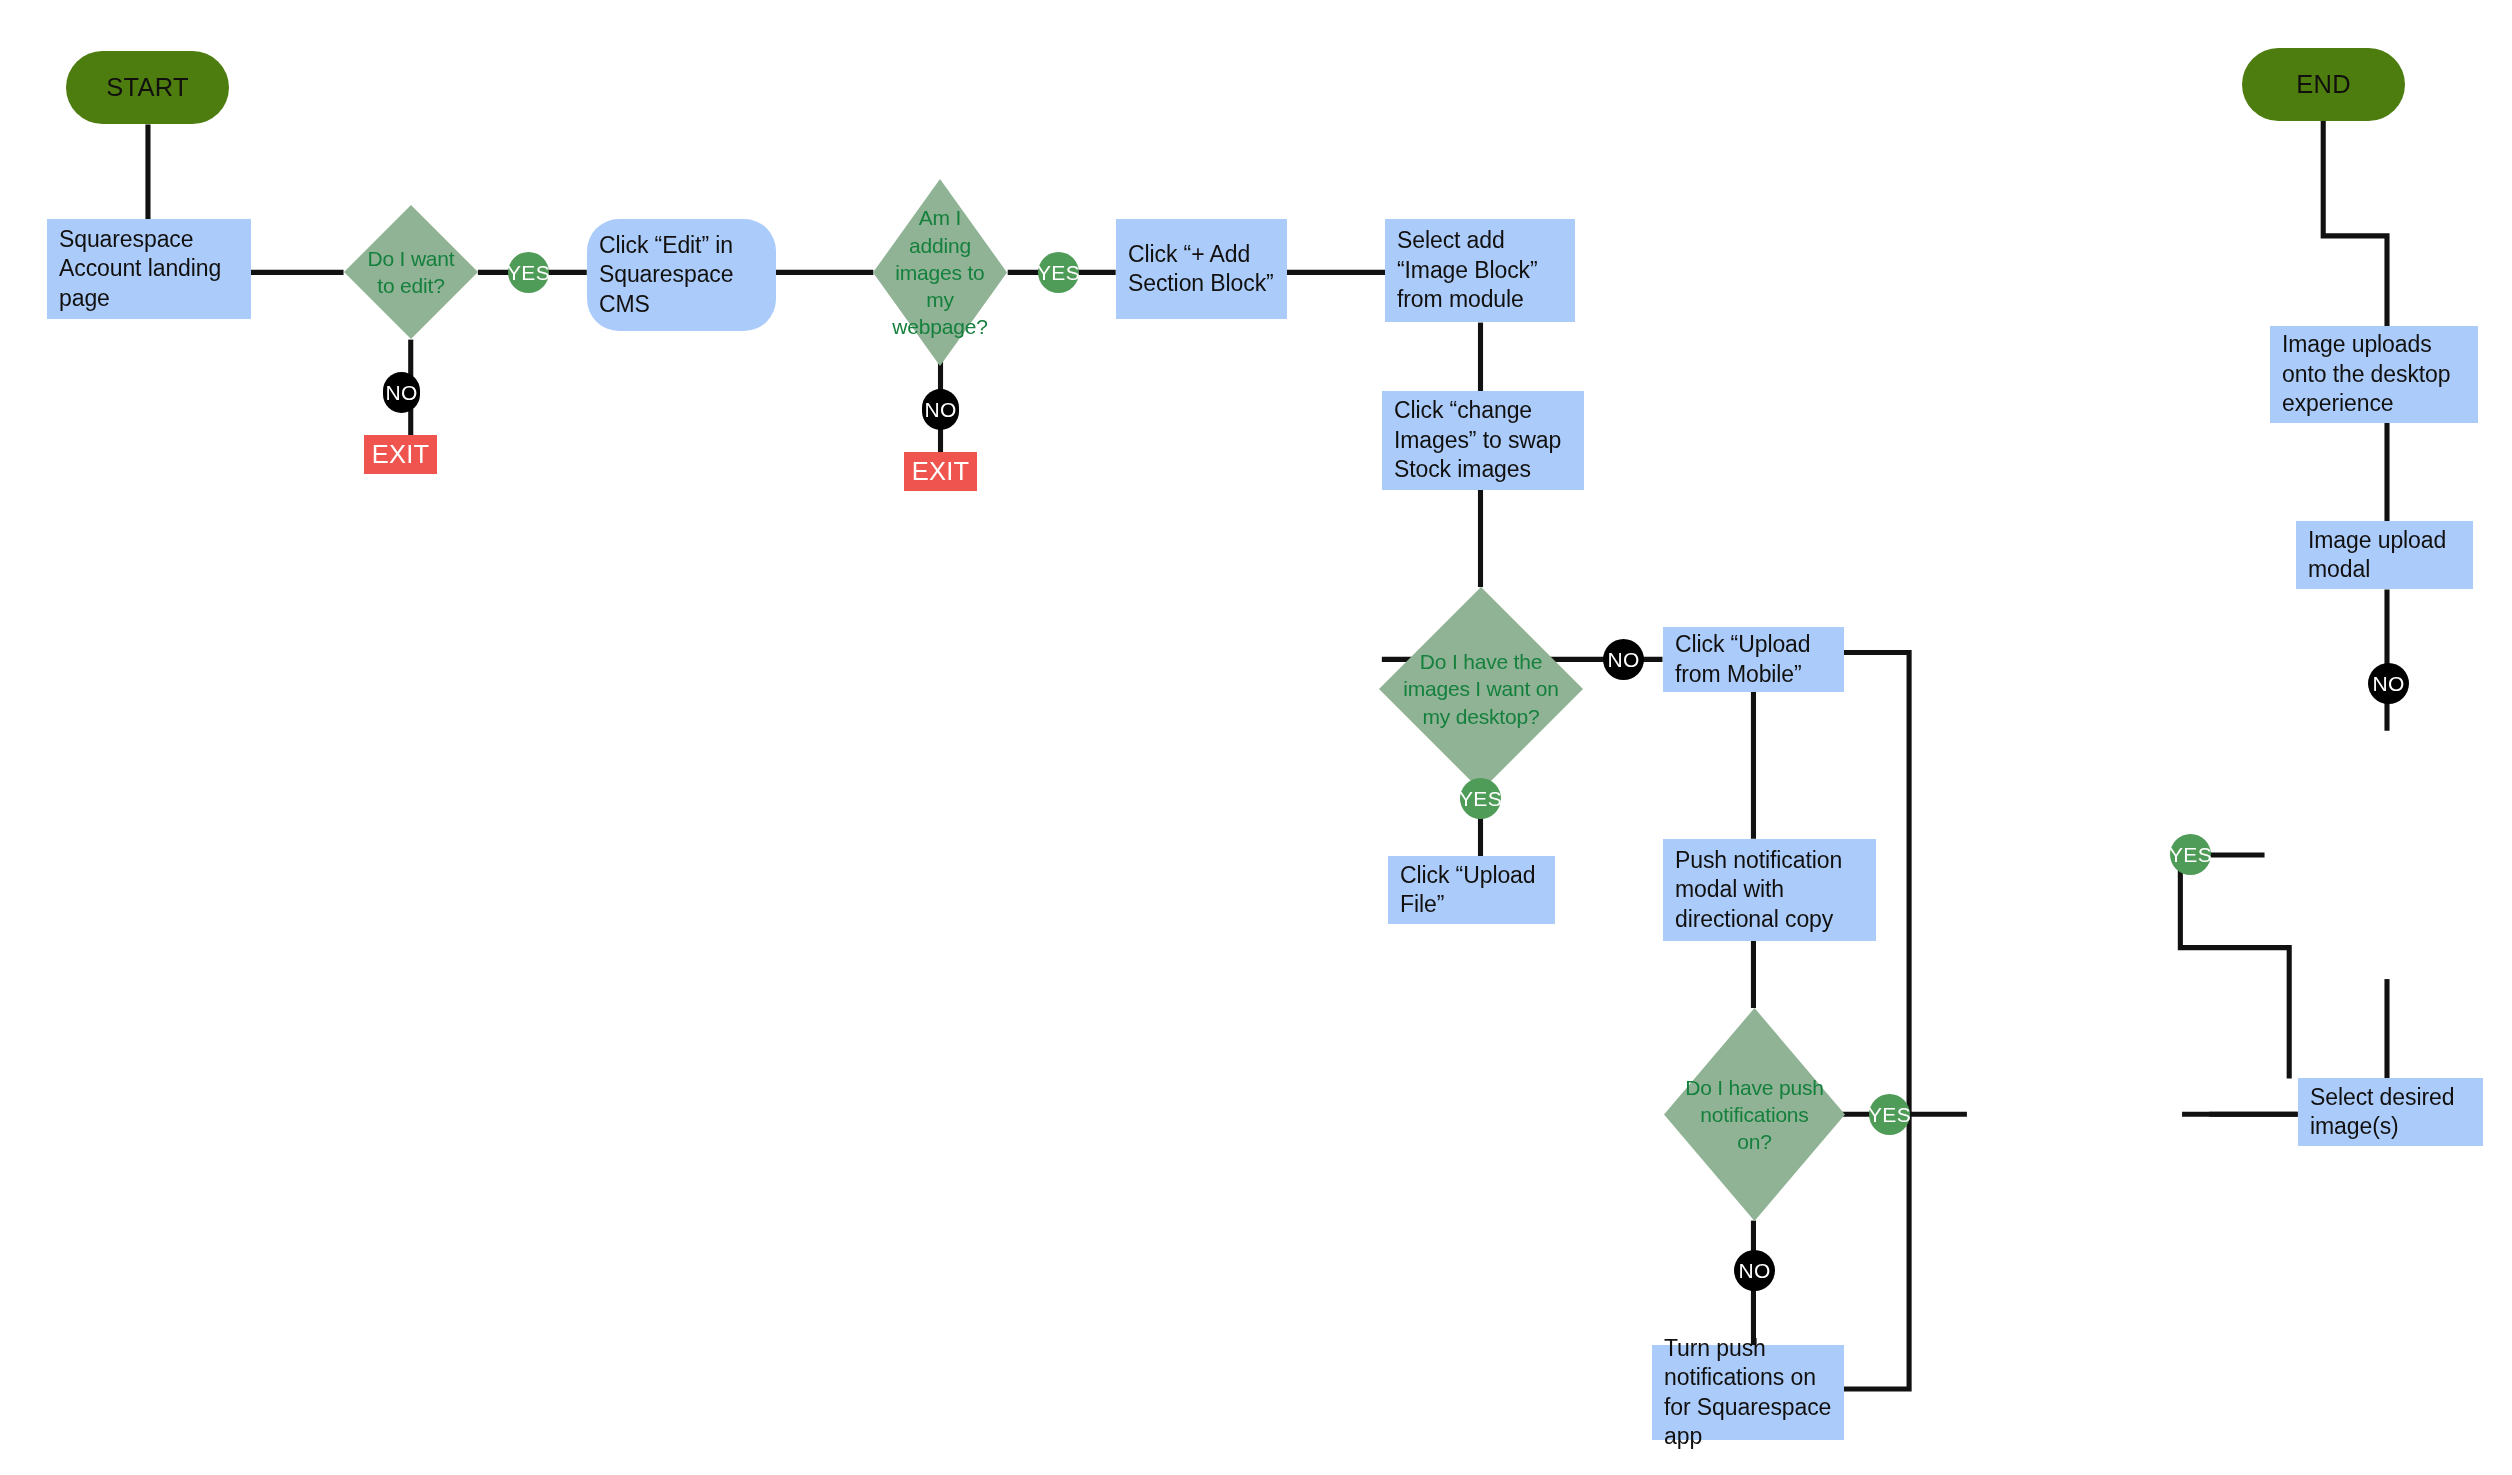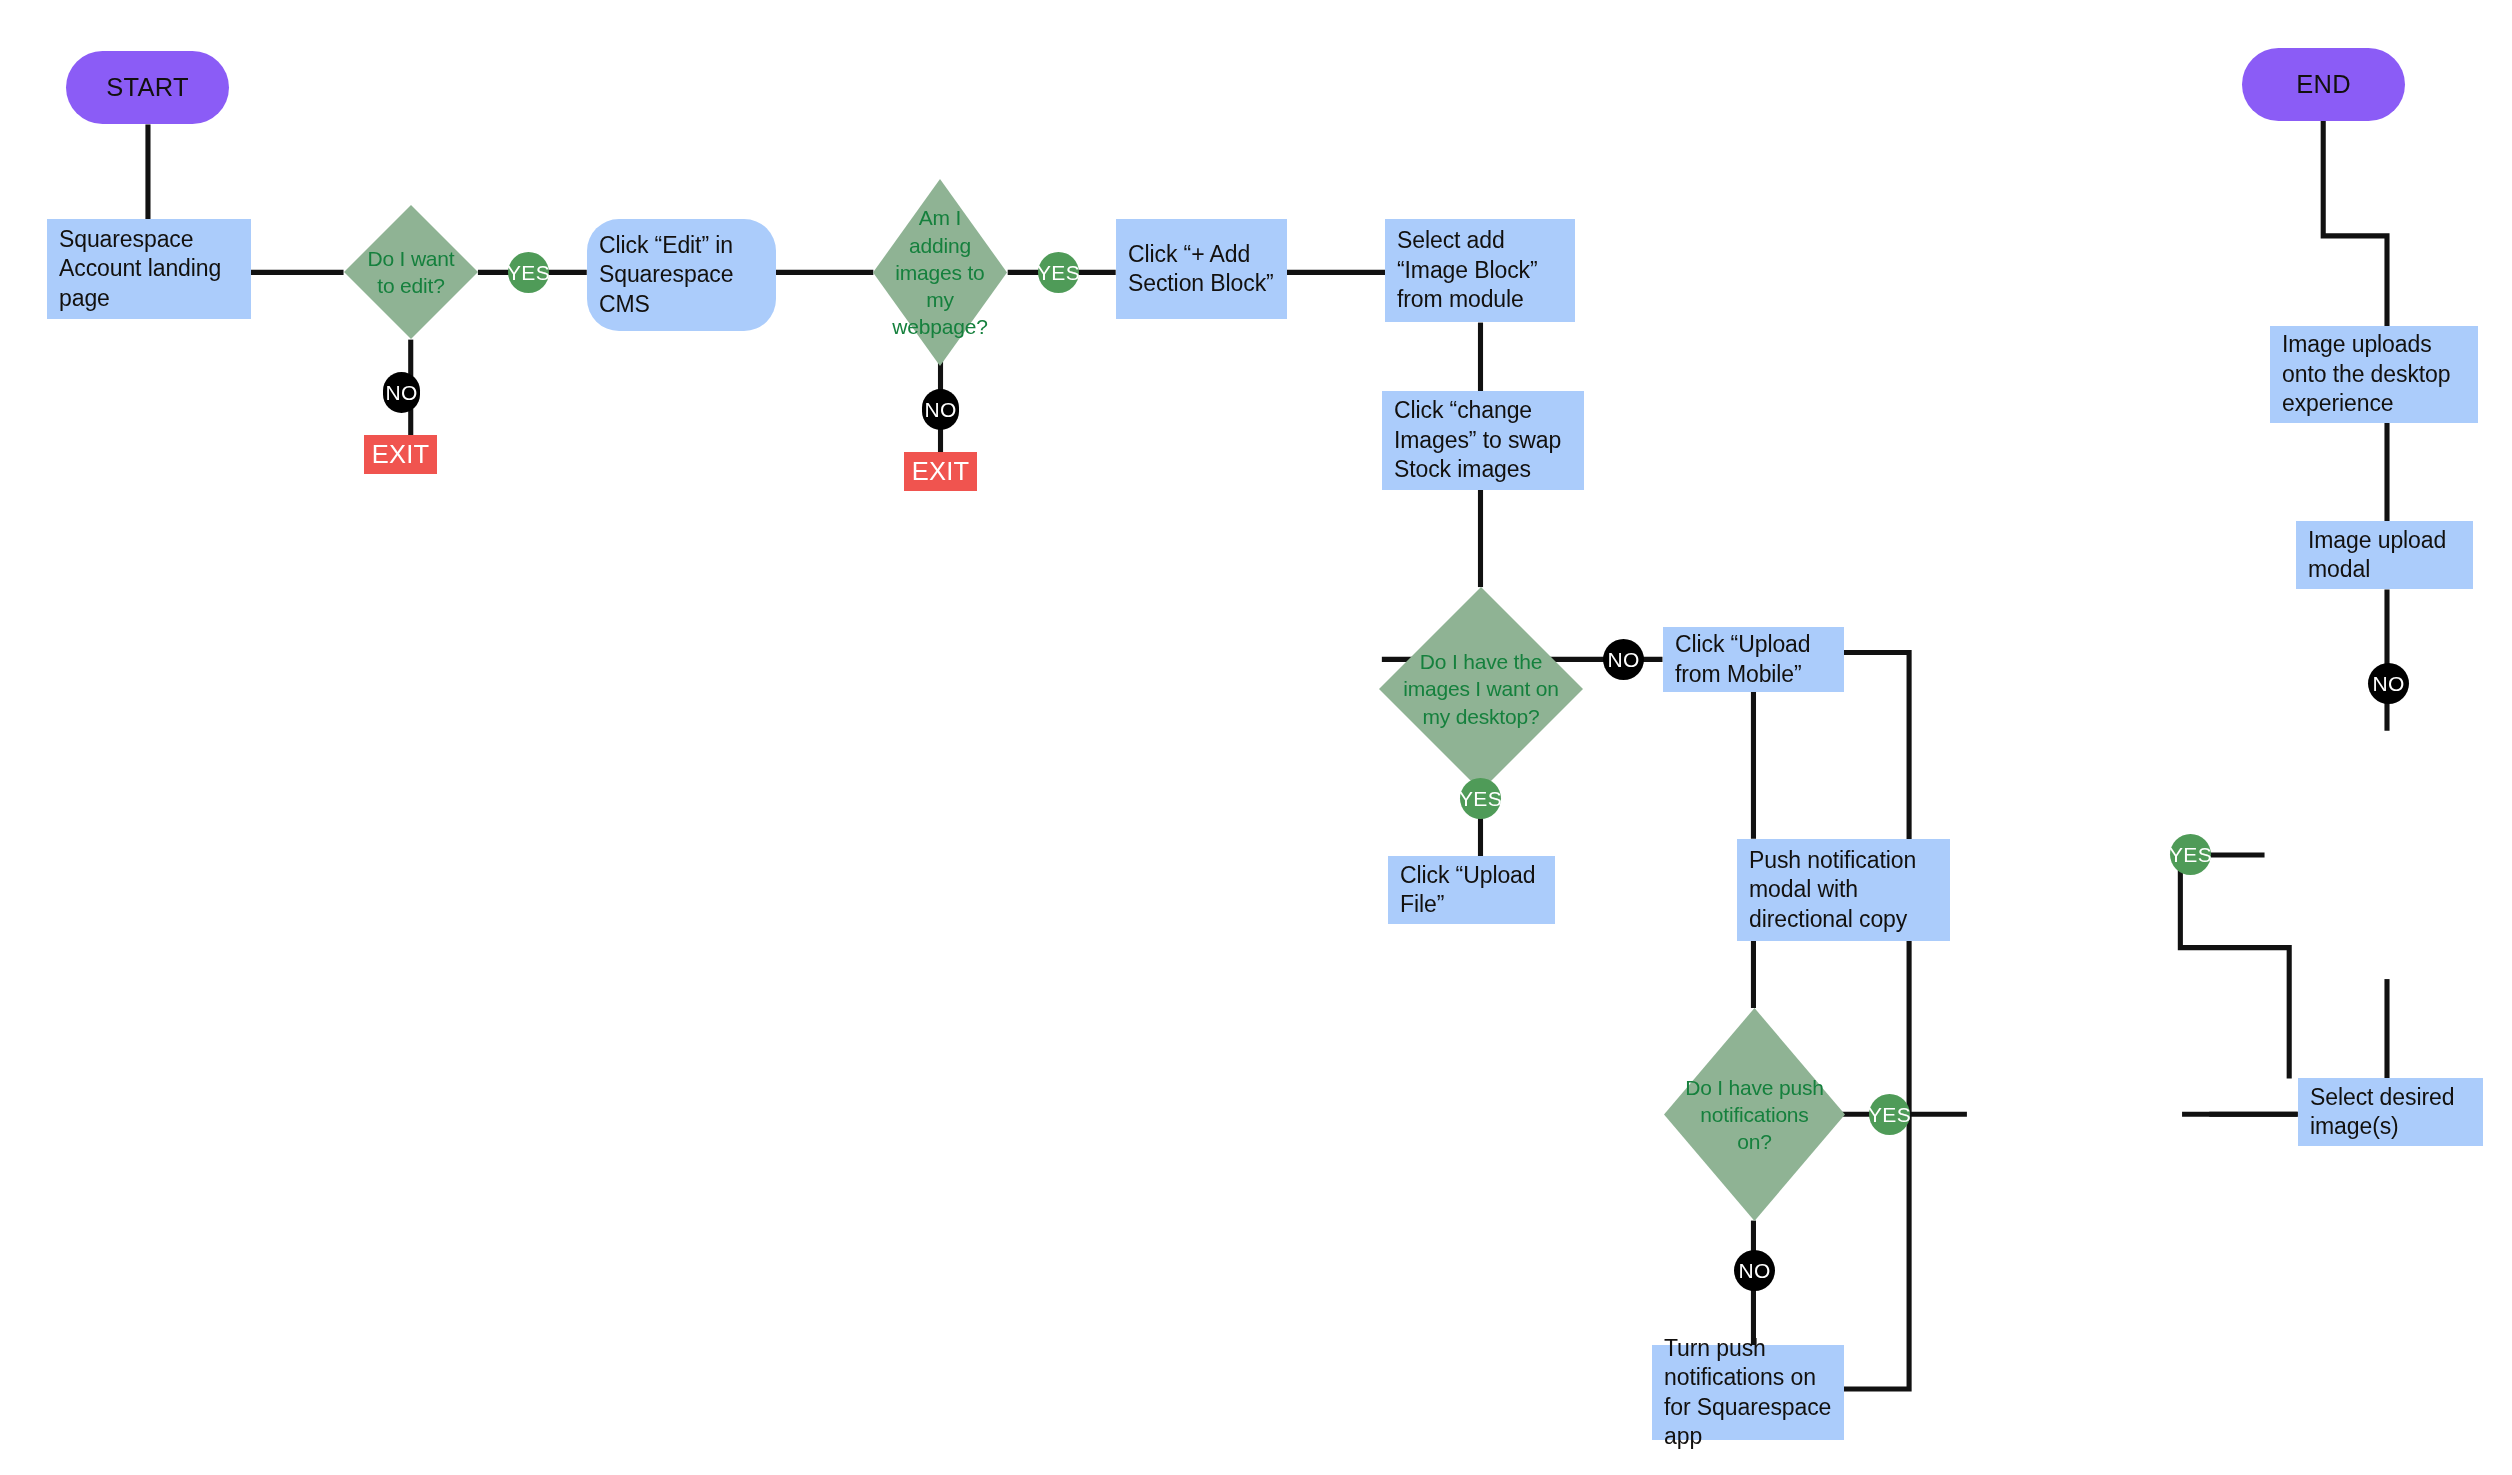--- a/index.html
+++ b/index.html
@@ -34,21 +34,21 @@
     display: flex;
     align-items: center;
     justify-content: flex-start;
     padding: 0 12px;
     color: #12100e;
     font-size: 23px;
     line-height: 1.28;
     letter-spacing: -0.1px;
   }
   .terminal {
-    background: #8b5cf6;
+    background: #4d7c0f;
     border-radius: 850px;
     display: flex;
     align-items: center;
     justify-content: center;
     color: #12100e;
     font-size: 25.5px;
     letter-spacing: 0.3px;
   }
   .exit {
     background: #F0544F;
@@ -224,21 +224,21 @@
   </div>
 
   <div class="node box" style="left:1388px; top:856px; width:167px; height:68px;">
     <span>Click “Upload File”</span>
   </div>
 
   <div class="node box" style="left:1663px; top:627px; width:181px; height:65px;">
     <span>Click “Upload from Mobile”</span>
   </div>
 
-  <div class="node box" style="left:1737px; top:839px; width:213px; height:102px;">
+  <div class="node box" style="left:1663px; top:839px; width:213px; height:102px;">
     <span>Push notification modal with directional copy</span>
   </div>
 
   <div class="node decision" style="left:1664px; top:1008px; width:181px; height:213px;">
     <div class="dshape"></div>
     <div class="dlabel">Do I have push notifications on?</div>
   </div>
   <div class="pill yes" style="left:1869px; top:1094px; width:41px; height:41px;">
     <span>YES</span>
   </div>

